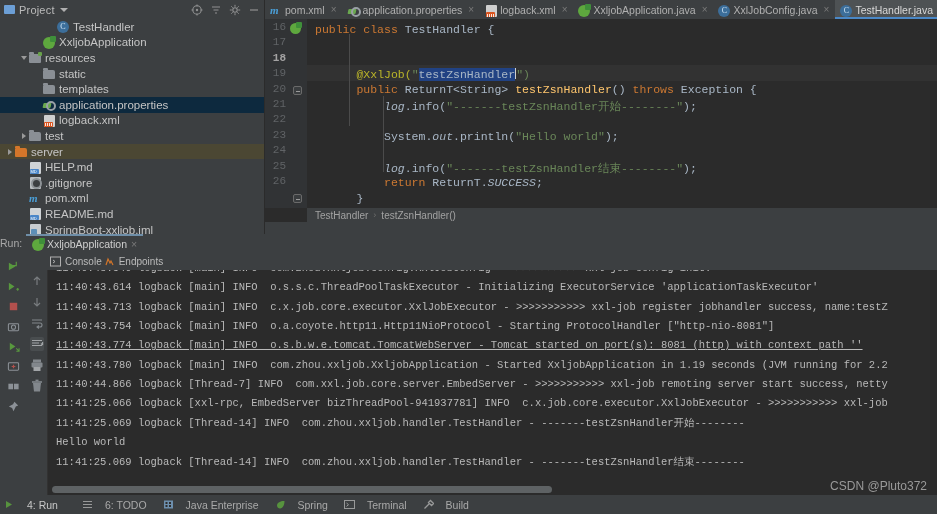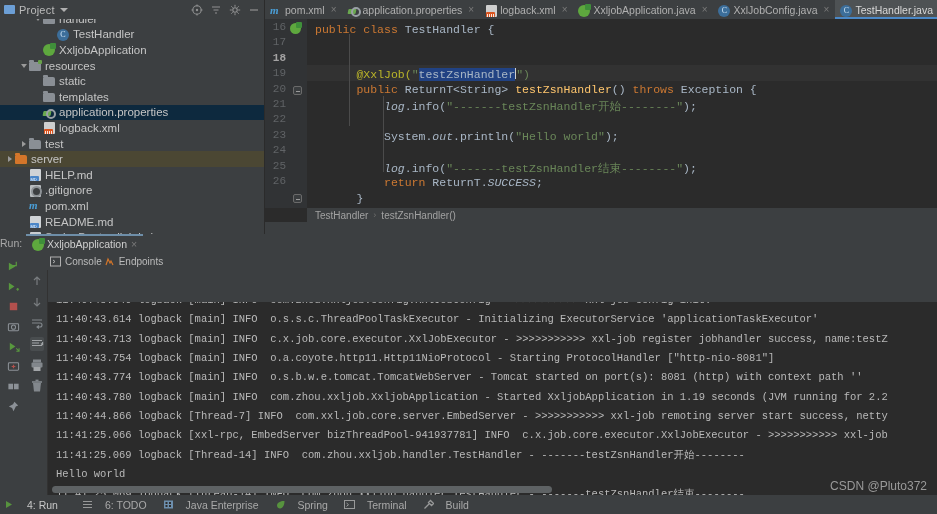--- a/index.html
+++ b/index.html
@@ -131,21 +131,21 @@
   .tb-ic { width:13px; height:13px; position:relative; opacity:.85; }
 
   #console-toolbar { position:absolute; left:26px; top:36px; width:22px; bottom:0;
       background:#3c3f41; display:flex; flex-direction:column; align-items:center;
       gap:7px; padding-top:4px; border-right:1px solid #323232;}
   .ct-ic { width:14px; height:14px; position:relative; opacity:.75; }
   .ct-ic.boxed { background:#4e5254; border-radius:2px; }
 
   #console { position:absolute; left:48px; top:36px; right:0; bottom:0; background:#2b2b2b;
              overflow:hidden; font-family:"Liberation Mono", monospace; font-size:10.5px;
-             color:#b9b9b9;margin-top:32px; }
+             color:#b9b9b9; }
   .logline { position:absolute; left:8px; white-space:pre; }
   #hscroll { position:absolute; height:7px; background:#5e6264; border-radius:4px; }
   #watermark { position:absolute; font-size:12px; color:#9a9a9a;
                font-family:"Liberation Sans",sans-serif; }
 
   
   #statusbar { position:absolute; left:0; bottom:0; right:0; height:19px; background:#3c3f41;
                display:flex; align-items:center; gap:16px; padding-left:4px;
                font-size:10.5px; color:#a9a9a9; }
   .sb-item { display:flex; align-items:center; gap:12px; }
@@ -174,28 +174,20 @@
         <svg class="hdr-icon" viewBox="0 0 12 12">
           <circle cx="6" cy="6" r="2.2" fill="none" stroke="#b0b0b0" stroke-width="1.1"></circle>
           <path d="M6 0.8v2M6 9.2v2M0.8 6h2M9.2 6h2M2.3 2.3l1.4 1.4M8.3 8.3l1.4 1.4M9.7 2.3L8.3 3.7M3.7 8.3L2.3 9.7" stroke="#b0b0b0" stroke-width="1"></path>
         </svg>
         <svg class="hdr-icon" viewBox="0 0 12 12">
           <path d="M2 6h8" stroke="#b0b0b0" stroke-width="1.2"></path>
         </svg>
       </div>
     </div>
     <div id="tree">
-        <div class="row" style="margin-top: -8px;">
-          <span style="width: 34px; flex: 0 0 auto;"></span>
-          <span class="arrow open"></span>
-          <span class="ico">
-            <span class="folder"></span>
-          </span>
-          <span class="lbl">handler</span>
-        </div>
         <div class="row">
           <span style="width: 48px; flex: 0 0 auto;"></span>
           <span class="arrow "></span>
           <span class="ico">
             <span class="cls-c">C</span>
           </span>
           <span class="lbl">TestHandler</span>
         </div>
         <div class="row">
           <span style="width: 34px; flex: 0 0 auto;"></span>
@@ -482,21 +474,21 @@
           <rect x="2" y="2.2" width="10" height="1.6" fill="#9aa0a6"></rect>
         <rect x="5.5" y="0.6" width="3" height="1.6" fill="#9aa0a6"></rect>
       </svg>
     </div>
 
     <div id="console">
         <div class="logline" style="top: -8px;">11:40:43.540 logback [main] INFO  com.zhou.xxljob.config.XxlJobConfig  - &gt;&gt;&gt;&gt;&gt;&gt;&gt;&gt;&gt;&gt; xxl-job config init.</div>
         <div class="logline" style="top: 11.3px;">11:40:43.614 logback [main] INFO  o.s.s.c.ThreadPoolTaskExecutor - Initializing ExecutorService 'applicationTaskExecutor'</div>
         <div class="logline" style="top: 30.6px;">11:40:43.713 logback [main] INFO  c.x.job.core.executor.XxlJobExecutor - &gt;&gt;&gt;&gt;&gt;&gt;&gt;&gt;&gt;&gt;&gt; xxl-job register jobhandler success, name:testZ</div>
         <div class="logline" style="top: 49.9px;">11:40:43.754 logback [main] INFO  o.a.coyote.http11.Http11NioProtocol - Starting ProtocolHandler ["http-nio-8081"]</div>
-        <div class="logline" style="top: 69.2px;">11:40:43.774 logback [main] INFO  o.s.b.w.e.tomcat.TomcatWebServer - Tomcat started on port(s): 8081 (http) with context path ''</div>
+        <div class="logline" style="top: 69.2px; text-decoration: underline;">11:40:43.774 logback [main] INFO  o.s.b.w.e.tomcat.TomcatWebServer - Tomcat started on port(s): 8081 (http) with context path ''</div>
         <div class="logline" style="top: 88.5px;">11:40:43.780 logback [main] INFO  com.zhou.xxljob.XxljobApplication - Started XxljobApplication in 1.19 seconds (JVM running for 2.2</div>
         <div class="logline" style="top: 107.8px;">11:40:44.866 logback [Thread-7] INFO  com.xxl.job.core.server.EmbedServer - &gt;&gt;&gt;&gt;&gt;&gt;&gt;&gt;&gt;&gt;&gt; xxl-job remoting server start success, netty</div>
         <div class="logline" style="top: 127.1px;">11:41:25.066 logback [xxl-rpc, EmbedServer bizThreadPool-941937781] INFO  c.x.job.core.executor.XxlJobExecutor - &gt;&gt;&gt;&gt;&gt;&gt;&gt;&gt;&gt;&gt;&gt; xxl-job</div>
         <div class="logline" style="top: 146.4px;">11:41:25.069 logback [Thread-14] INFO  com.zhou.xxljob.handler.TestHandler - -------testZsnHandler开始--------</div>
         <div class="logline" style="top: 165.7px;">Hello world</div>
         <div class="logline" style="top: 185px;">11:41:25.069 logback [Thread-14] INFO  com.zhou.xxljob.handler.TestHandler - -------testZsnHandler结束--------</div>
       </div>
 
     <div id="hscroll" style="left: 52px; bottom: 2px; width: 500px;"></div>
     <div id="watermark" style="right: 10px; bottom: 2px;">CSDN @Pluto372</div>

